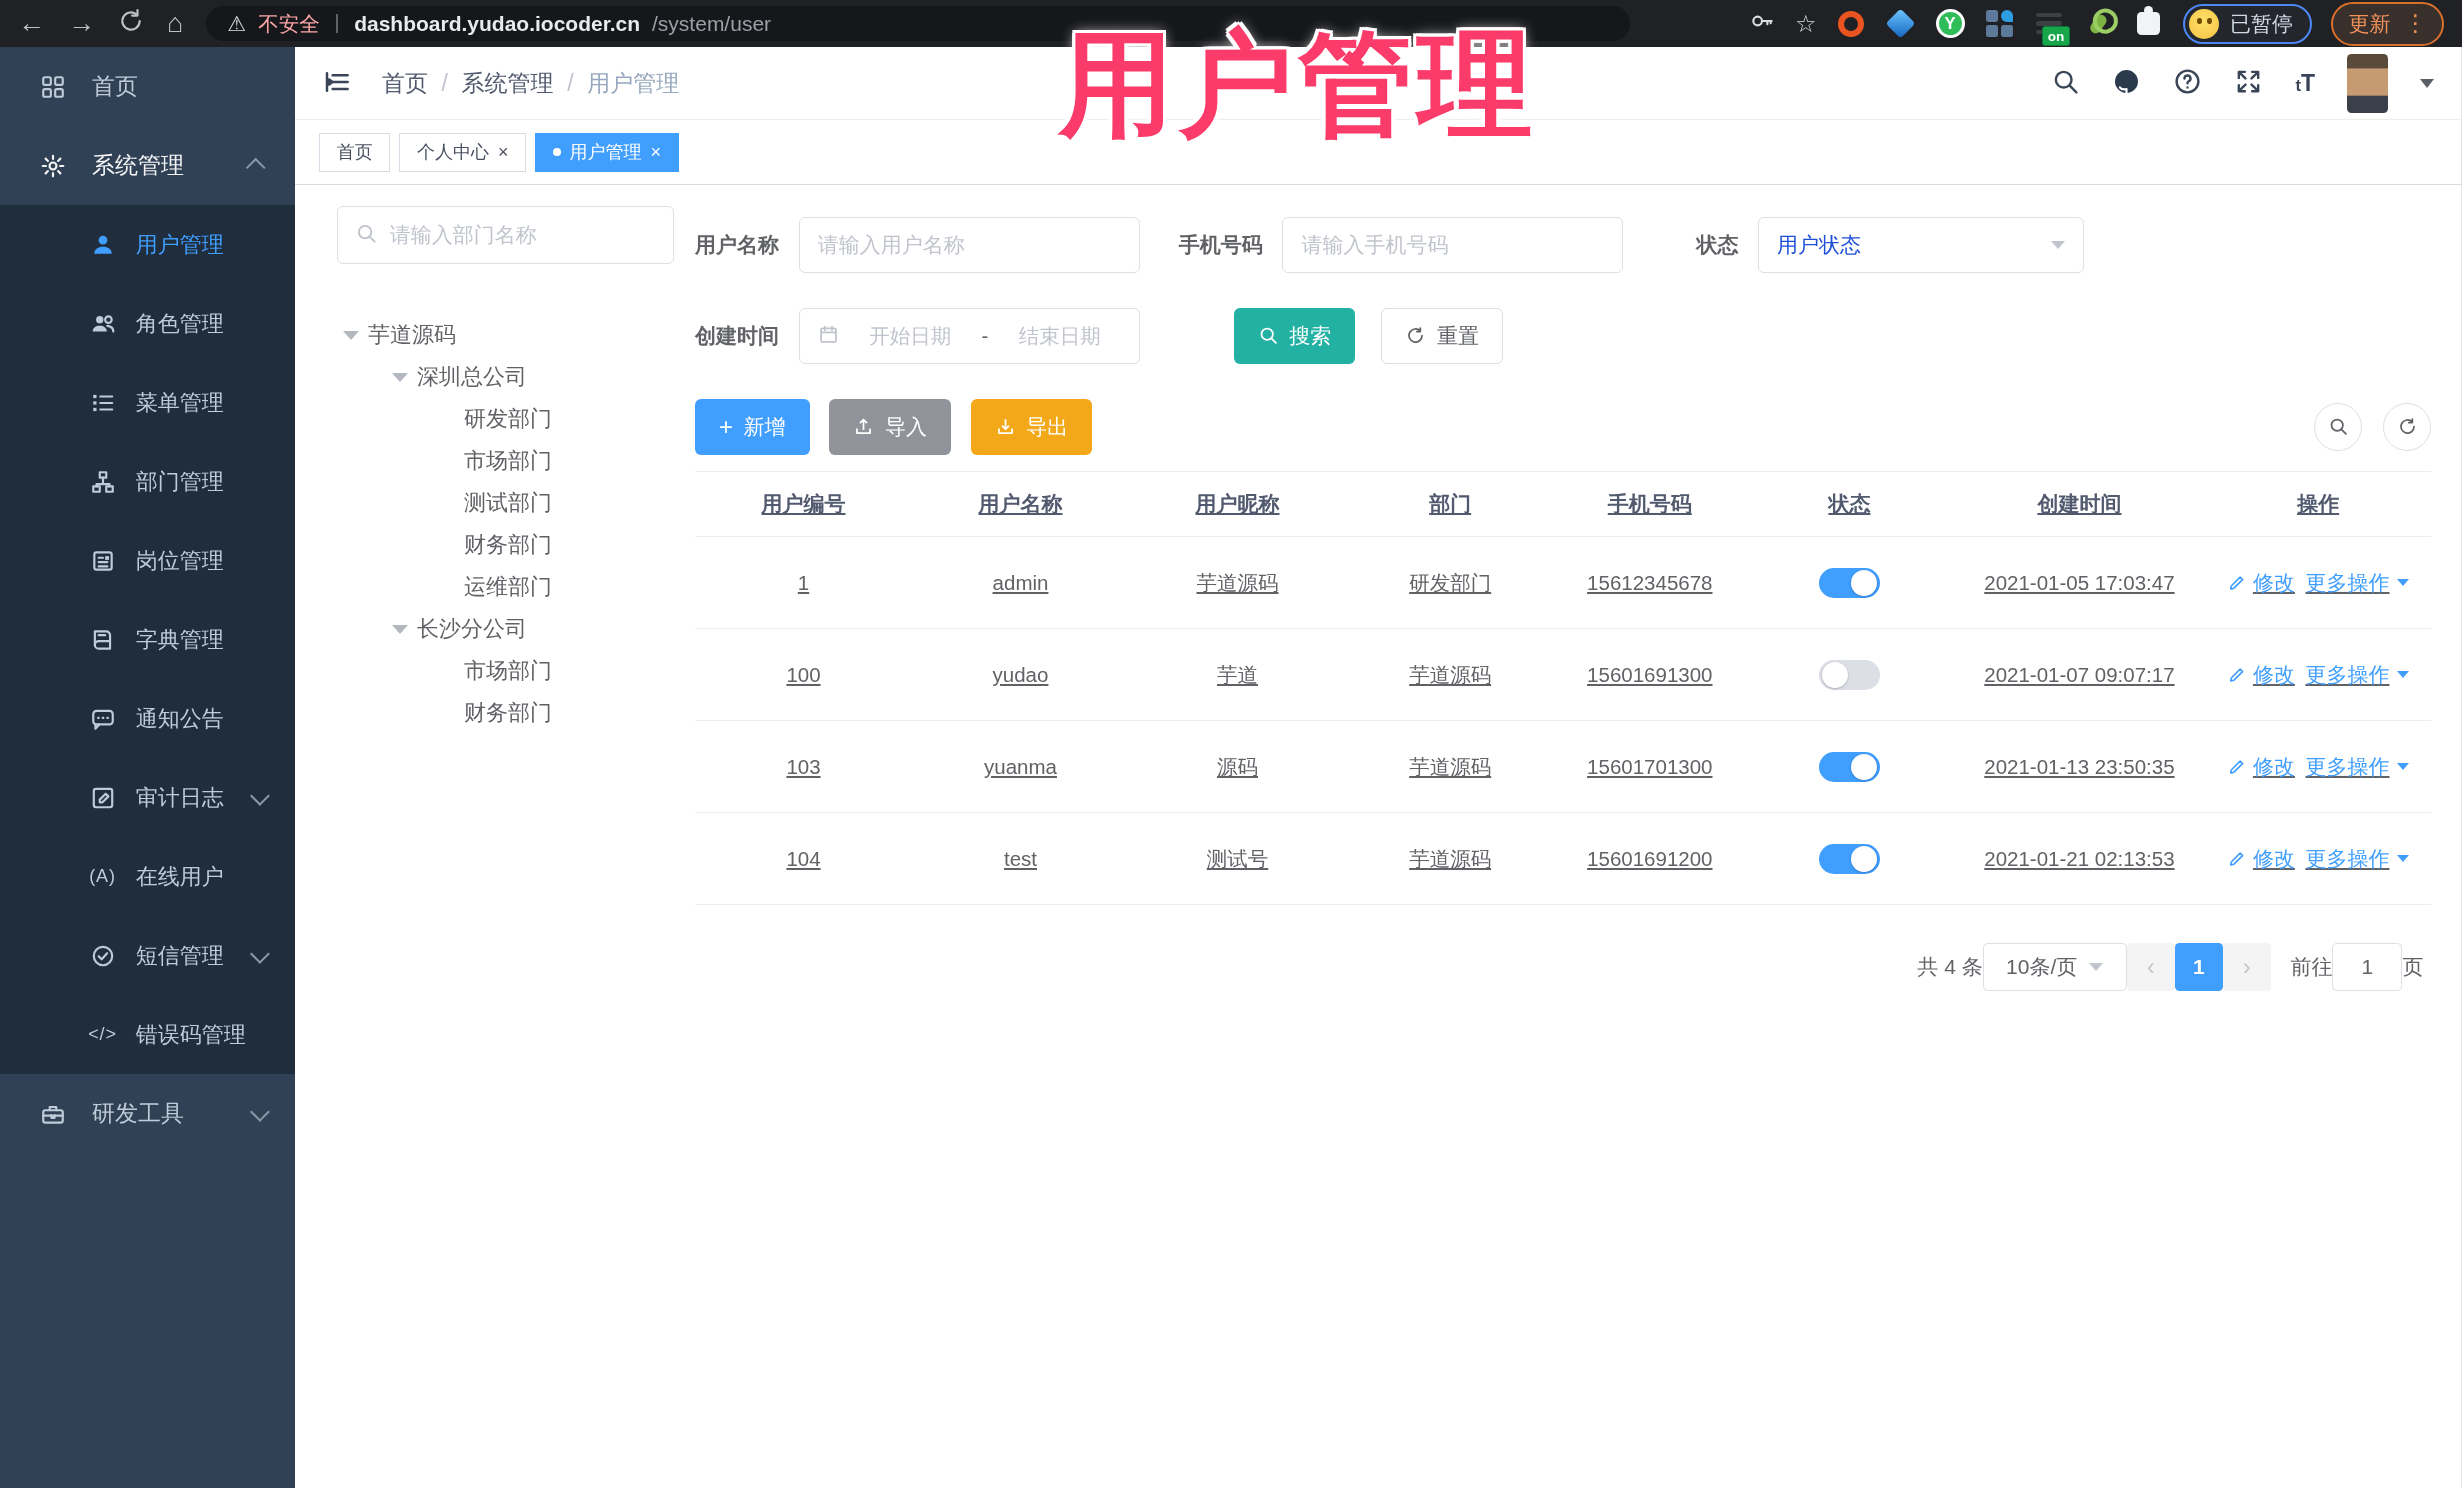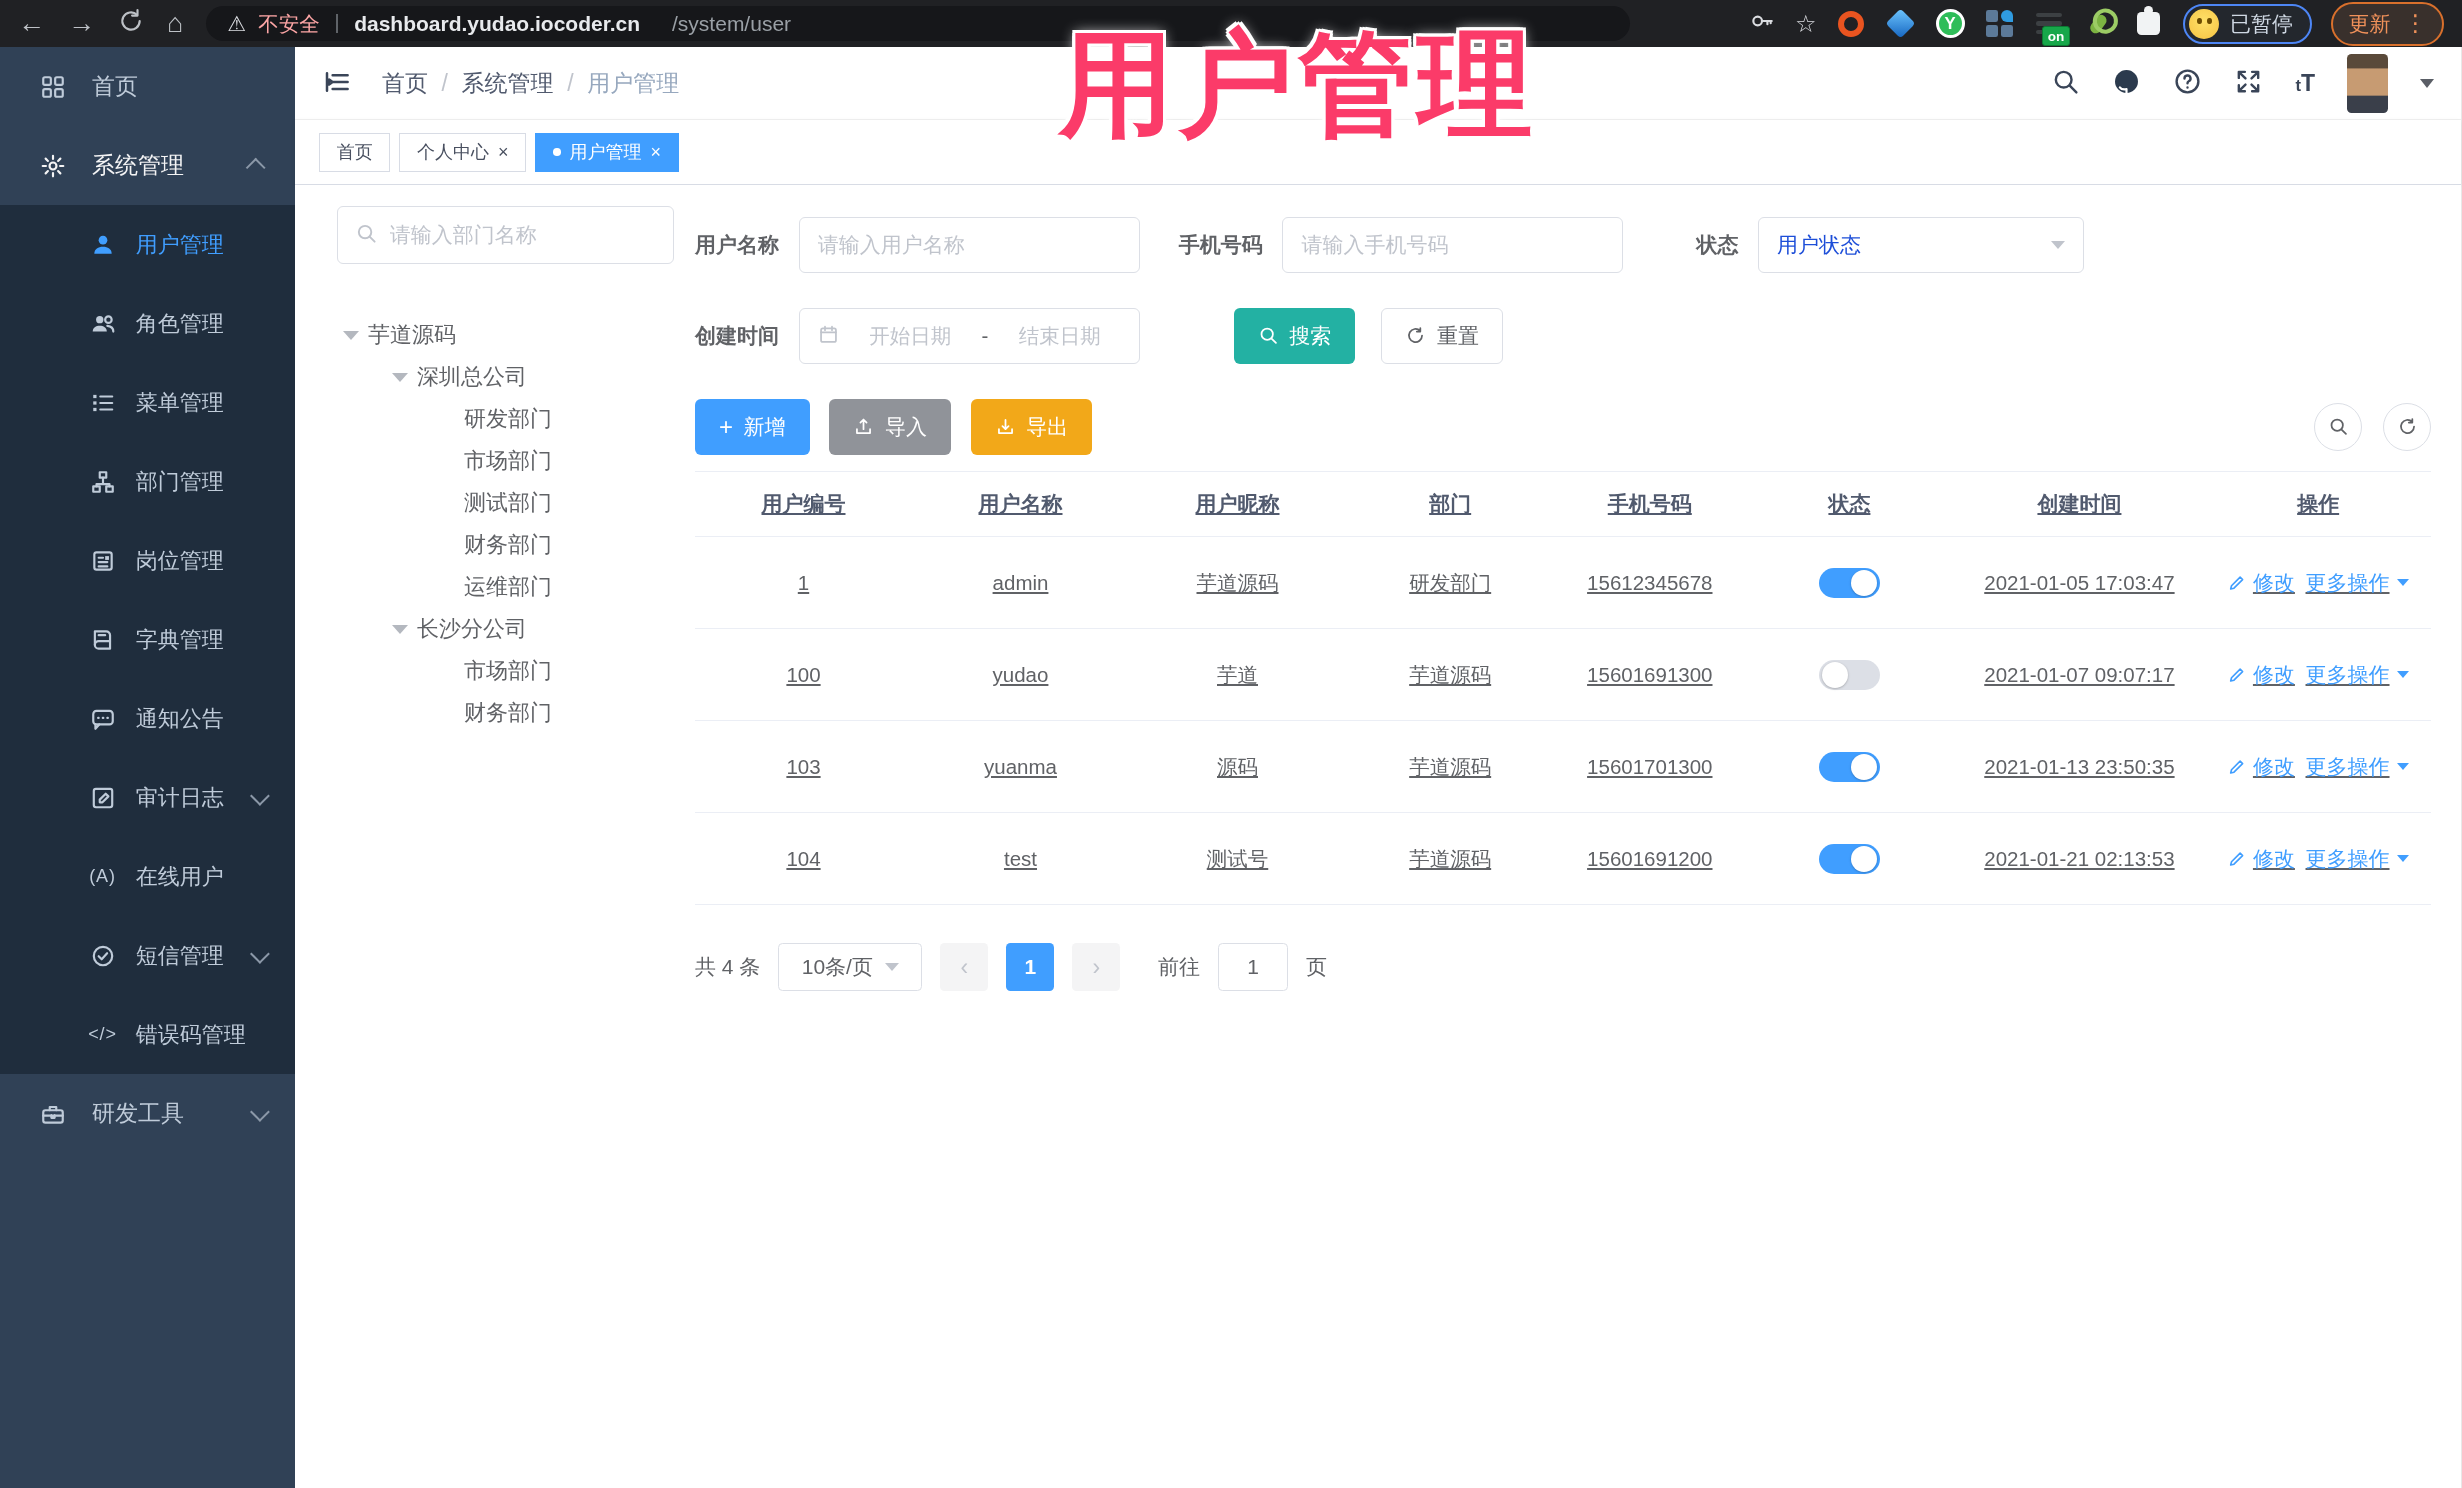--- a/index.html
+++ b/index.html
@@ -7,21 +7,21 @@
   body { font-family:"Liberation Sans","DejaVu Sans",sans-serif; position:relative; background:#fff; }
 
   
   .browser-bar { height:47px; background:#202124; display:flex; align-items:center; padding:0 18px; gap:23px; }
   .nav-ico { color:#bdc1c6; font-size:27px; line-height:1; cursor:pointer; }
   .url-pill { flex:1; max-width:1424px; height:35px; background:#16171a; border-radius:18px; display:flex; align-items:center; padding:0 21px; gap:12px; }
   .warn-ico { color:#dadce0; font-size:21px; }
   .sec-label { color:#fca5a5; font-size:20.5px; }
   .url-sep { width:1.5px; height:19.7px; background:#5f6368; margin:0 4.5px; }
   .url-host { color:#e8eaed; font-size:21px; font-weight:bold; }
-  .url-path { color:#9aa0a6; font-size:21px;margin-left:20px; }
+  .url-path { color:#9aa0a6; font-size:21px; }
   .chrome-right { margin-left:auto; display:flex; align-items:center; gap:19.7px; }
   .ext { width:30px; height:30px; display:flex; align-items:center; justify-content:center; position:relative; }
   .ext-ring { width:26px; height:26px; border:6.8px solid #e95420; border-radius:50%; }
   .ext-gem { width:21px; height:21px; background:linear-gradient(135deg,#6ec6ff,#1565c0); transform:rotate(45deg); border-radius:3.8px; }
   .ext-y { width:29px; height:29px; background:#2ebd59; border:3px solid #fff; border-radius:50%; color:#fff; font-size:16.7px; font-weight:bold; display:flex; align-items:center; justify-content:center; }
   .ext-squares { display:grid; grid-template-columns:12px 12px; grid-gap:3px; }
   .ext-squares i { width:12px; height:12px; background:#5c7a99; border-radius:2.3px; }
   .ext-squares i:nth-child(2){ background:#2f9be0; border-radius:50% 50% 0 50%; }
   .ext-lines { display:flex; flex-direction:column; gap:3.8px; }
   .ext-lines i { width:26px; height:4.5px; background:#3c4043; border-radius:2.3px; }
@@ -139,21 +139,21 @@
   .c0{width:12.5%;} .c1{width:12.5%;} .c2{width:12.5%;} .c3{width:12%;} .c4{width:11%;} .c5{width:12%;} .c6{width:14.5%;} .c7{width:13%;}
   .switch { width:61px; height:30px; border-radius:15px; background:#dcdfe6; position:relative; cursor:pointer; flex-shrink:0; }
   .switch .knob { position:absolute; top:2.3px; left:3px; width:26px; height:26px; border-radius:50%; background:#fff; box-shadow:0 0.8px 2.3px rgba(0,0,0,.25); }
   .switch.on { background:#409eff; }
   .switch.on .knob { left:auto; right:3px; }
   .op-link { color:#409eff; font-size:21px; display:inline-flex; align-items:center; gap:6px; cursor:pointer; }
   .op-link svg { width:19.7px; height:19.7px; }
   .op-caret { width:0; height:0; border-left:6.8px solid transparent; border-right:6.8px solid transparent; border-top:7.6px solid #409eff; margin-left:1.5px; }
 
   
-  .pagination { display:flex; align-items:center; gap:18px; margin-top:38px; padding-right:7.6px; font-size:21px; color:#606266; }
+  .pagination { display:flex; align-items:center; justify-content:flex-end; margin-top:38px; padding-right:7.6px; font-size:21px; color:#606266; }
   .pg-select { width:144px; height:48px; border:0.8px solid #dcdfe6; border-radius:4.5px; display:flex; align-items:center; justify-content:center; gap:12px; color:#606266; cursor:pointer; }
   .pg-btn { width:48px; height:48px; border-radius:4.5px; background:#f4f4f5; color:#c0c4cc; display:flex; align-items:center; justify-content:center; font-size:23px; cursor:pointer; }
   .pg-page { width:48px; height:48px; border-radius:4.5px; background:#409eff; color:#fff; font-weight:bold; display:flex; align-items:center; justify-content:center; font-size:21px; cursor:pointer; }
   .pg-goto-input { width:70px; height:48px; border:0.8px solid #dcdfe6; border-radius:4.5px; text-align:center; font-size:21px; color:#606266; outline:none; font-family:inherit; }
 
   
   .overlay-title { position:absolute; left:1059px; top:7.6px; font-size:115px; font-weight:bold; letter-spacing:4.5px; color:#fb3b69; z-index:50;
       text-shadow:3px 0 0 #fff,-3px 0 0 #fff,0 3px 0 #fff,0 -3px 0 #fff,3px 3px 0 #fff,-3px -3px 0 #fff,3px -3px 0 #fff,-3px 3px 0 #fff,0 0 13.6px rgba(255,255,255,.9); }
 
   svg { fill:none; stroke:currentColor; stroke-width:2; stroke-linecap:round; stroke-linejoin:round; }

